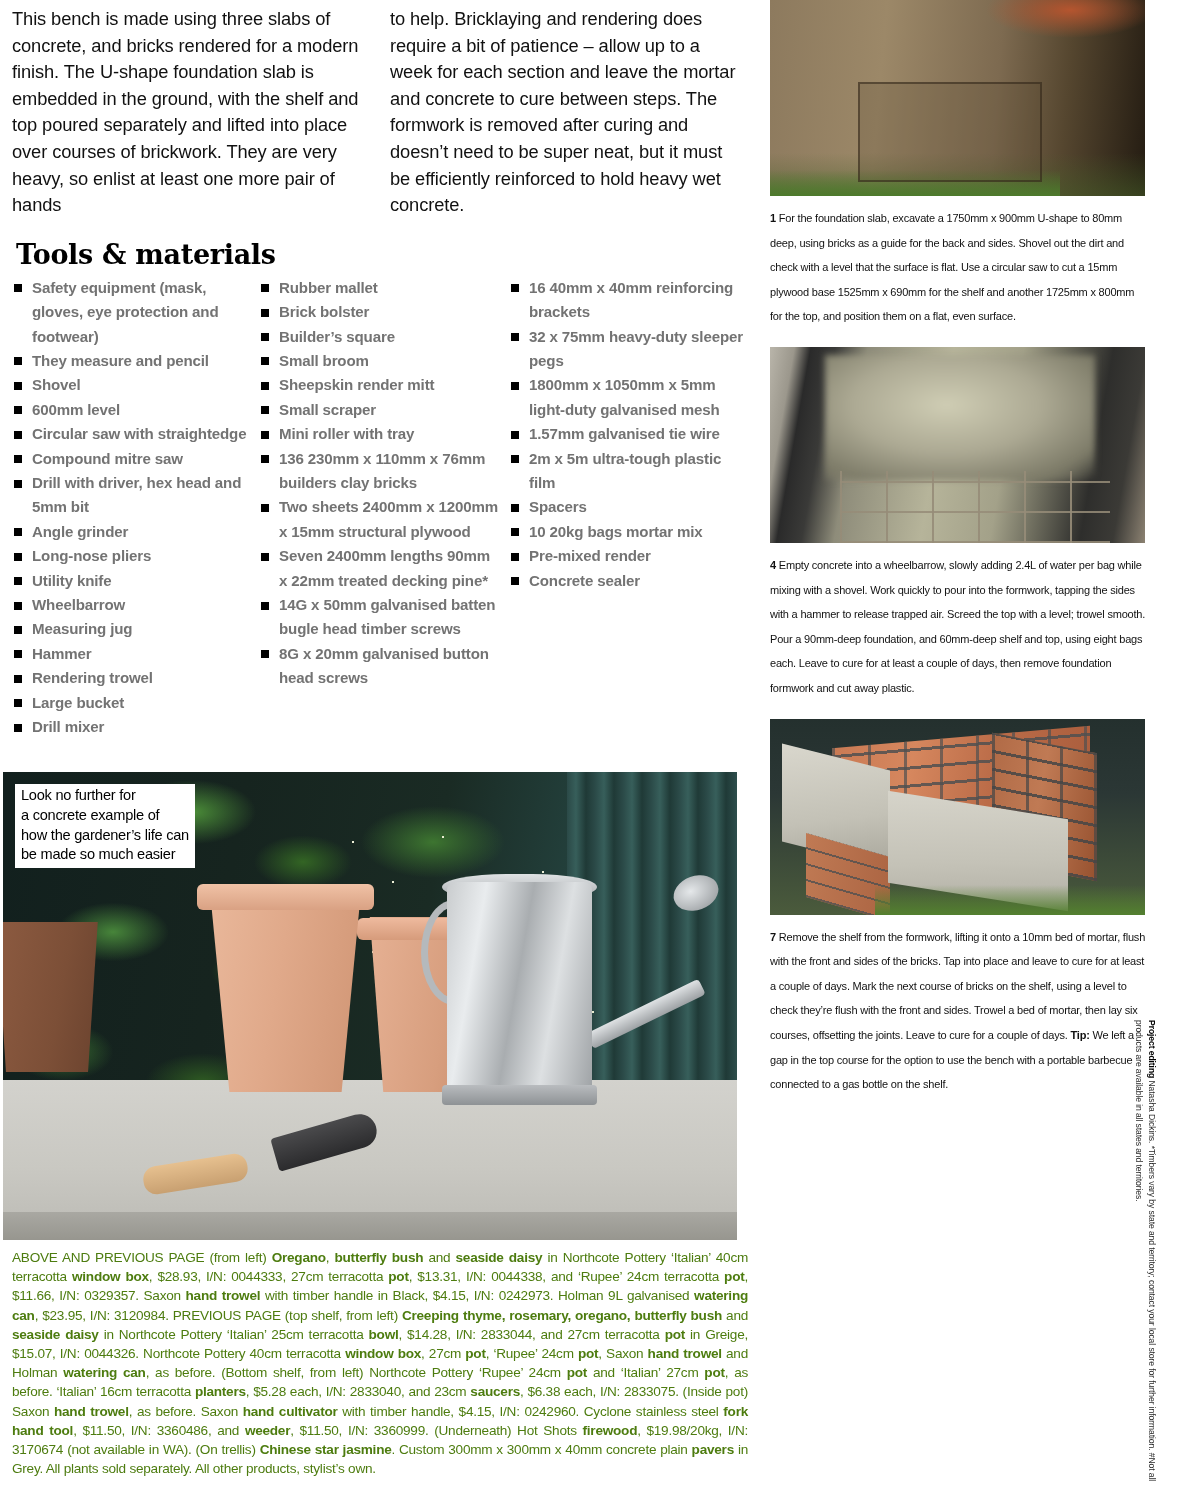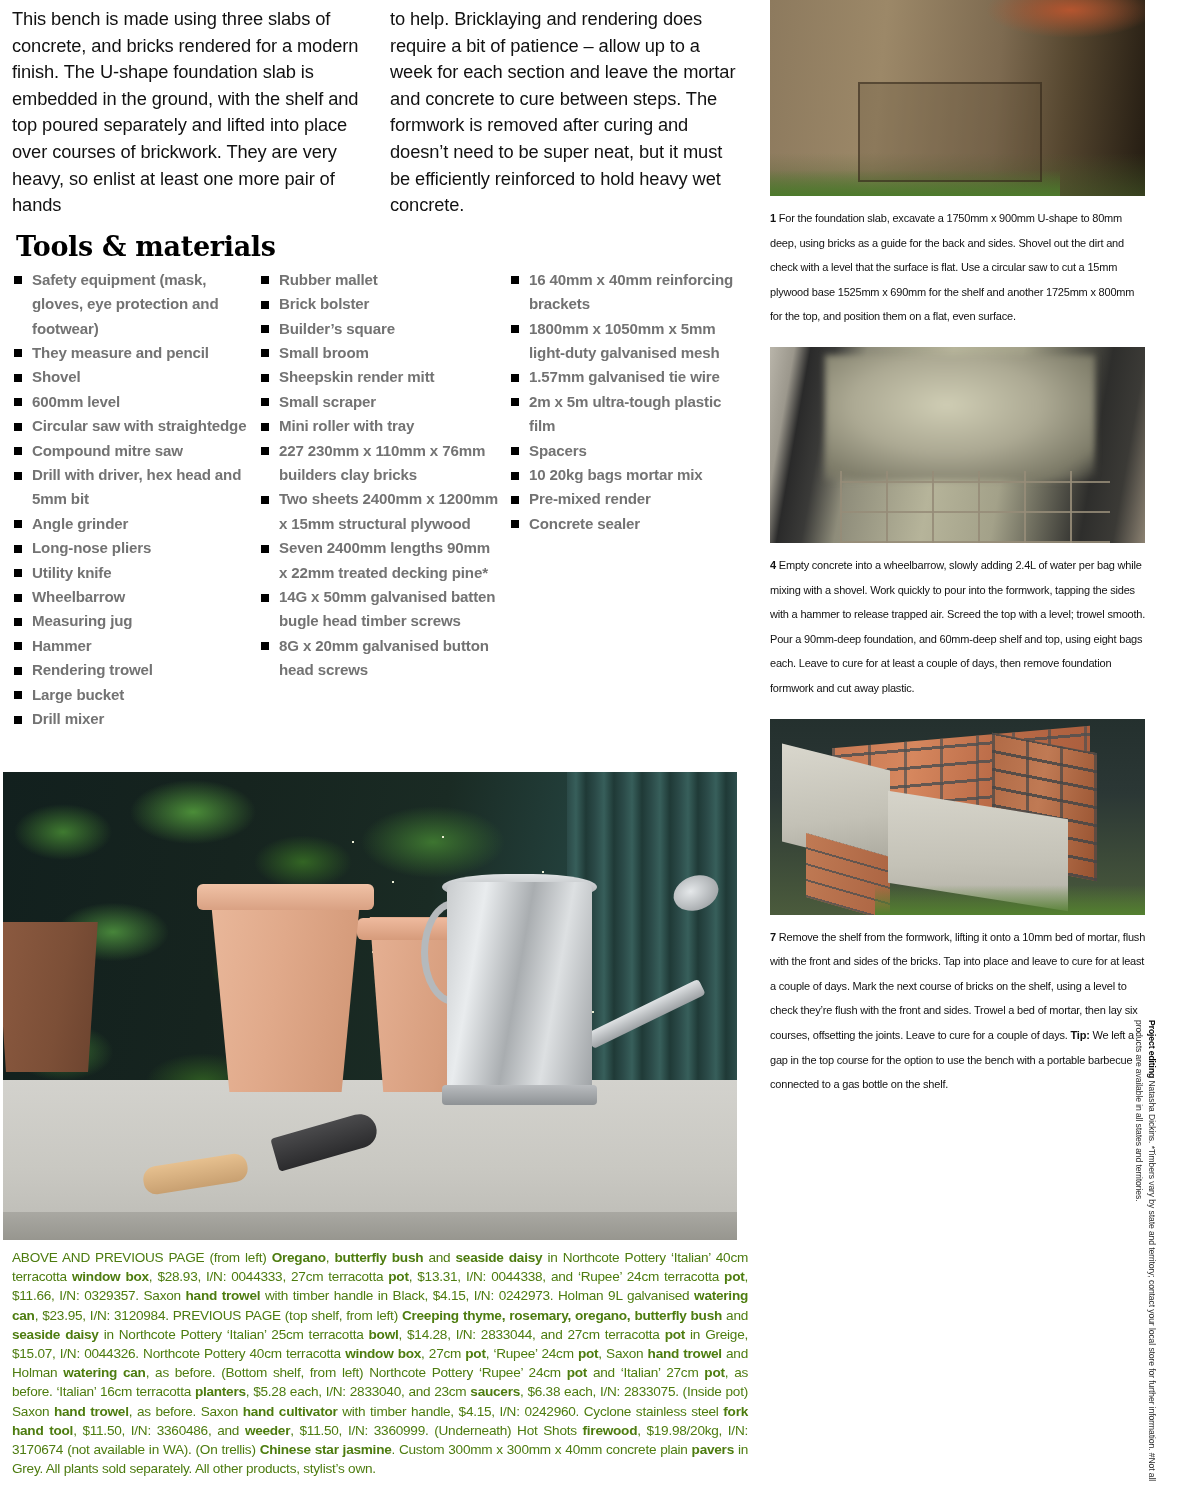--- a/index.html
+++ b/index.html
@@ -30,21 +30,21 @@
     margin:0;
     color:#111;
   }
 
   
   #tools-heading {
     font-family:"DejaVu Serif", serif;
     font-weight:700;
     font-size:27px;
     letter-spacing:-0.3px;
-    margin:12px 0 6px 4px;
+    margin:20px 0 6px 4px;
   }
 
   
   #tools-cols { display:flex; gap:0px; }
   .tools-col { padding-right:8px; }
   .tools-col.c1 { width:247px; }
   .tools-col.c2 { width:250px; }
   .tools-col.c3 { width:243px; }
 
   .tool-item {
@@ -390,28 +390,29 @@
         <p class="tool-item"><span class="bullet"></span><span>Drill mixer</span></p>
       </div>
     <div class="tools-col c2">
         <p class="tool-item"><span class="bullet"></span><span>Rubber mallet</span></p>
         <p class="tool-item"><span class="bullet"></span><span>Brick bolster</span></p>
         <p class="tool-item"><span class="bullet"></span><span>Builder’s square</span></p>
         <p class="tool-item"><span class="bullet"></span><span>Small broom</span></p>
         <p class="tool-item"><span class="bullet"></span><span>Sheepskin render mitt</span></p>
         <p class="tool-item"><span class="bullet"></span><span>Small scraper</span></p>
         <p class="tool-item"><span class="bullet"></span><span>Mini roller with tray</span></p>
-        <p class="tool-item"><span class="bullet"></span><span>227 230mm x 110mm x 76mm builders clay bricks</span></p>
+        <p class="tool-item"><span class="bullet"></span><span>136 230mm x 110mm x 76mm builders clay bricks</span></p>
         <p class="tool-item"><span class="bullet"></span><span>Two sheets 2400mm x 1200mm x 15mm structural plywood</span></p>
         <p class="tool-item"><span class="bullet"></span><span>Seven 2400mm lengths 90mm x 22mm treated decking pine*</span></p>
         <p class="tool-item"><span class="bullet"></span><span>14G x 50mm galvanised batten bugle head timber screws</span></p>
         <p class="tool-item"><span class="bullet"></span><span>8G x 20mm galvanised button head screws</span></p>
       </div>
     <div class="tools-col c3">
         <p class="tool-item"><span class="bullet"></span><span>16 40mm x 40mm reinforcing brackets</span></p>
+        <p class="tool-item"><span class="bullet"></span><span>32 x 75mm heavy-duty sleeper pegs</span></p>
         <p class="tool-item"><span class="bullet"></span><span>1800mm x 1050mm x 5mm light-duty galvanised mesh</span></p>
         <p class="tool-item"><span class="bullet"></span><span>1.57mm galvanised tie wire</span></p>
         <p class="tool-item"><span class="bullet"></span><span>2m x 5m ultra-tough plastic film</span></p>
         <p class="tool-item"><span class="bullet"></span><span>Spacers</span></p>
         <p class="tool-item"><span class="bullet"></span></p>
         <p class="tool-item"><span class="bullet"></span><span>10 20kg bags mortar mix</span></p>
         <p class="tool-item"><span class="bullet"></span><span>Pre-mixed render</span></p>
         <p class="tool-item"><span class="bullet"></span><span>Concrete sealer</span></p>
       </div>
   </div>
@@ -432,20 +433,26 @@
   <div class="pot-main-rim"></div>
   <div class="can-handle"></div>
   <div class="can-spout"></div>
   <div class="can-rose"></div>
   <div class="can-top"></div>
   <div class="can-body"></div>
   <div class="can-base"></div>
   <div class="trowel-blade"></div>
   <div class="trowel-handle"></div>
 
+  <div id="hero-overlay">
+      <div class="ov-line">Look no further for</div>
+      <div class="ov-line">a concrete example of</div>
+      <div class="ov-line">how the gardener’s life can</div>
+      <div class="ov-line">be made so much easier</div>
+    </div>
 </div>
 
 <div id="bottom-caption">ABOVE AND PREVIOUS PAGE (from left) <b>Oregano</b>, <b>butterfly bush</b> and <b>seaside daisy</b> in Northcote Pottery ‘Italian’ 40cm terracotta <b>window box</b>, $28.93, I/N: 0044333, 27cm terracotta <b>pot</b>, $13.31, I/N: 0044338, and ‘Rupee’ 24cm terracotta <b>pot</b>, $11.66, I/N: 0329357. Saxon <b>hand trowel</b> with timber handle in Black, $4.15, I/N: 0242973. Holman 9L galvanised <b>watering can</b>, $23.95, I/N: 3120984. PREVIOUS PAGE (top shelf, from left) <b>Creeping thyme, rosemary, oregano, butterfly bush</b> and <b>seaside daisy</b> in Northcote Pottery ‘Italian’ 25cm terracotta <b>bowl</b>, $14.28, I/N: 2833044, and 27cm terracotta <b>pot</b> in Greige, $15.07, I/N: 0044326. Northcote Pottery 40cm terracotta <b>window box</b>, 27cm <b>pot</b>, ‘Rupee’ 24cm <b>pot</b>, Saxon <b>hand trowel</b> and Holman <b>watering can</b>, as before. (Bottom shelf, from left) Northcote Pottery ‘Rupee’ 24cm <b>pot</b> and ‘Italian’ 27cm <b>pot</b>, as before. ‘Italian’ 16cm terracotta <b>planters</b>, $5.28 each, I/N: 2833040, and 23cm <b>saucers</b>, $6.38 each, I/N: 2833075. (Inside pot) Saxon <b>hand trowel</b>, as before. Saxon <b>hand cultivator</b> with timber handle, $4.15, I/N: 0242960. Cyclone stainless steel <b>fork hand tool</b>, $11.50, I/N: 3360486, and <b>weeder</b>, $11.50, I/N: 3360999. (Underneath) Hot Shots <b>firewood</b>, $19.98/20kg, I/N: 3170674 (not available in WA). (On trellis) <b>Chinese star jasmine</b>. Custom 300mm x 300mm x 40mm concrete plain <b>pavers</b> in Grey. All plants sold separately. All other products, stylist’s own.</div>
 
 <div id="right-col">
 
   <div class="step-photo ph1">
     <div class="grass"></div>
   </div>
   <p class="step-caption">

